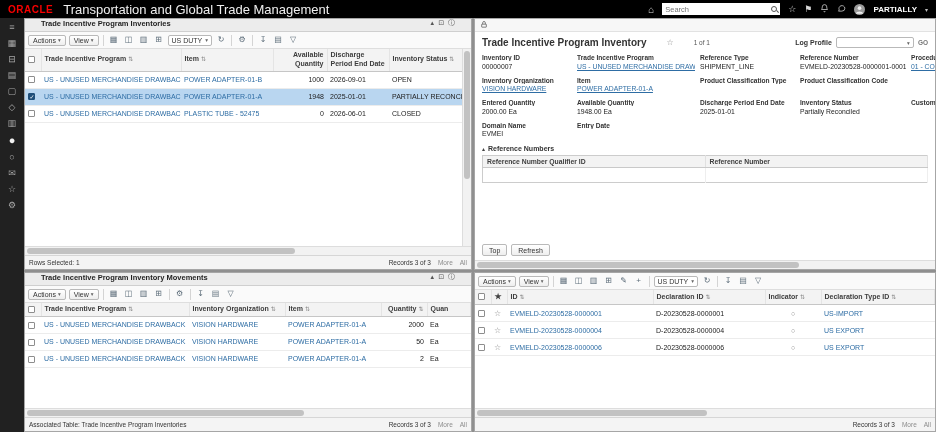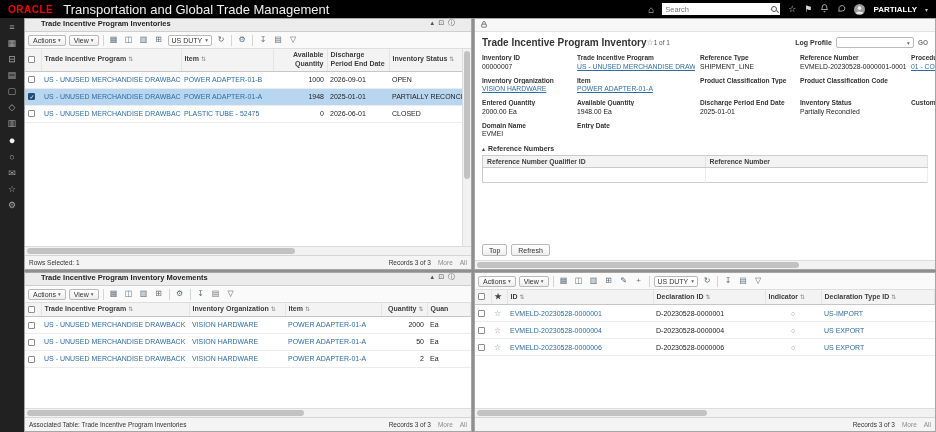--- a/index.html
+++ b/index.html
@@ -64,21 +64,21 @@
   .hscroll { height:9px; flex:none; background:#f2f2f2; border-top:1px solid #ddd; position:relative; }
   .hthumb { position:absolute; top:1px; bottom:1px; left:2px; width:55%; background:#c2c2c2; border-radius:4px; }
 
   .pfoot { height:14px; flex:none; background:#f4f4f4; border-top:1px solid #d6d6d6; display:flex; align-items:center; padding:0 4px; font-size:6.5px; color:#333; }
   .foot-right { margin-left:auto; display:flex; align-items:center; gap:7px; }
   .muted { color:#8c8c8c; cursor:pointer; }
 
   
   .dtoolbar { height:13px; flex:none; background:#f7f7f7; border-bottom:1px solid #e2e2e2; display:flex; align-items:center; padding:0 5px; }
   .dcontent { flex:1; position:relative; padding:5px 7px; overflow:hidden; background:#fff; }
-  .dhead { display:flex; align-items:center; gap:0; margin-bottom:6px; }
+  .dhead { display:flex; align-items:center; gap:20px; margin-bottom:6px; }
   .dtitle { font-size:10px; font-weight:bold; color:#333; }
   .dcount { font-size:6.5px; color:#555; }
   .dhead-right { margin-left:auto; display:flex; align-items:center; gap:4px; }
   .lp-lbl { font-size:7px; font-weight:bold; color:#333; }
   .lp-select { width:78px; height:11px; border:1px solid #b9b9b9; background:#fff; border-radius:2px; display:flex; align-items:center; justify-content:flex-end; padding:0 3px; cursor:pointer; }
   .lp-select .caret { font-size:5.5px; color:#666; }
   .go-lbl { font-size:6.5px; color:#777; font-weight:bold; cursor:pointer; }
 
   .fgrid { display:grid; grid-template-columns:90px 118px 95px 106px 1fr; column-gap:5px; row-gap:6px; }
   .flbl { font-size:6.6px; font-weight:bold; color:#333; white-space:nowrap; overflow:hidden; }

